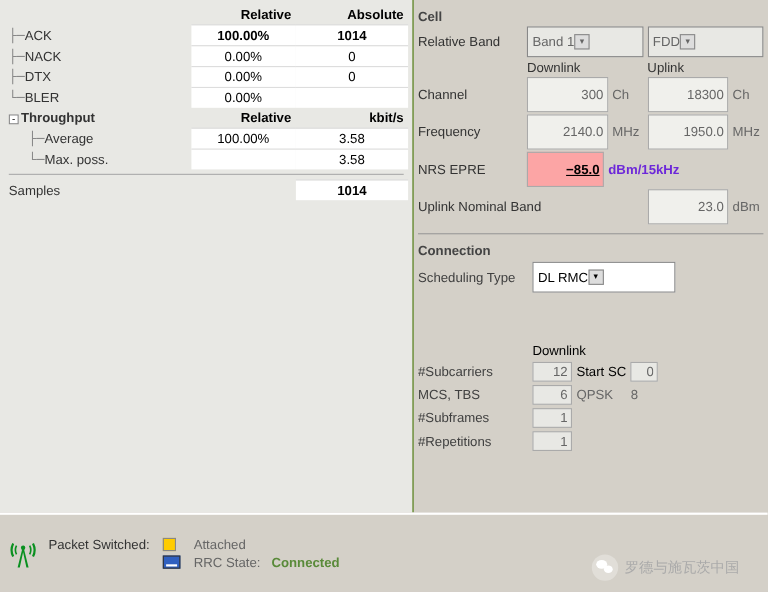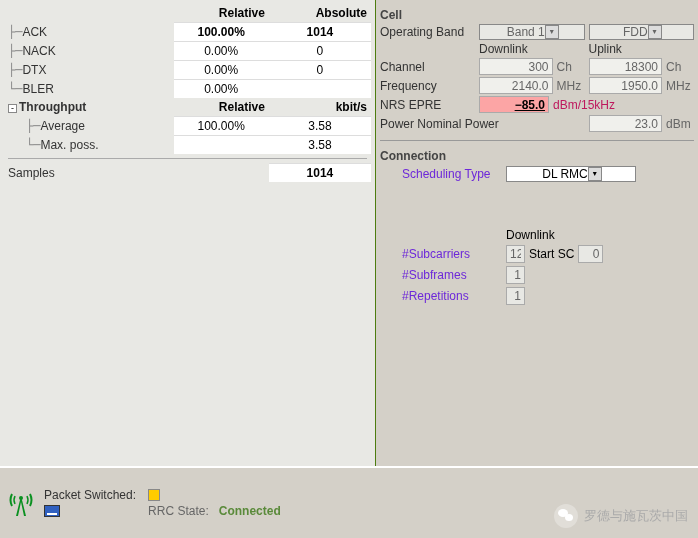--- a/index.html
+++ b/index.html
@@ -11,40 +11,40 @@
 .tree-table td { padding: 2px 4px; }
 .tree-table .header-cell { font-weight: bold; text-align: right; margin-top: 18px; }
 .tree-label { color: #333; }
 .tree-indent { display: inline-block; }
 .tree-connector { color: #888; font-family: monospace; }
 .expand-box { display: inline-block; width: 9px; height: 9px; border: 1px solid #888; background: #fff; text-align: center; line-height: 7px; font-size: 9px; margin-right: 2px; cursor: pointer; }
 .val-cell { background: #fff; text-align: center; padding-right: 6px; border-top: 1px solid #ddd; }
 .section-title { font-weight: bold; color: #444; margin: 4px 0 2px 0; }
 .cell-grid { display: grid; grid-template-columns: 95px 1fr 1fr; gap: 2px 4px; align-items: center; }
 .cell-grid .lbl { color: #333; }
-.inp { background: #f0f0ec; border: 1px solid #aaa; padding: 1px 3px; height: 17px; display: flex; align-items: center; justify-content: flex-end; color: #666; }
+.inp { background: #f0f0ec; border: 1px solid #aaa; padding: 1px 3px; height: 32px; display: flex; align-items: center; justify-content: flex-end; color: #666; }
 .inp.white { background: #fca5a5; color: #000; font-weight: bold; text-decoration: underline; }
 .inp-unit { display: flex; align-items: center; }
 .inp-unit .inp { flex: 1; }
 .inp-unit .unit { color: #666; margin-left: 4px; min-width: 28px; }
-.dropdown { background: #fff; border: 1px solid #888; height: 16px; display: flex; align-items: center; justify-content: center; padding: 0 2px 0 4px; }
+.dropdown { background: #fff; border: 1px solid #888; height: 28px; display: flex; align-items: center; justify-content: flex-start; padding: 0 2px 0 4px; }
 .dropdown .arrow { width: 14px; height: 14px; background: #ddd; border: 1px solid #888; text-align: center; line-height: 12px; font-size: 8px; }
 .dropdown.grey { background: #e8e8e4; color: #666; }
 .conn-section { margin-top: 8px; border-top: 1px solid #999; padding-top: 4px; }
 .conn-row { display: flex; align-items: center; margin: 3px 0; gap: 4px; }
-.conn-row .lbl { width: 100px; color: #6d28d9; margin-left: 22px; }
-.small-inp { width: 19px; background: #e8e8e4; border: 1px solid #aaa; text-align: right; padding: 1px 3px; height: 18px; color: #666; }
+.conn-row .lbl { width: 100px; color: #404040; }
+.small-inp { width: 36px; background: #e8e8e4; border: 1px solid #aaa; text-align: right; padding: 1px 3px; height: 18px; color: #666; }
 .status-bar { height: 72px; background: #d4d0c8; border-top: 2px solid #fff; padding: 6px; display: flex; align-items: center; gap: 8px; position: relative; }
 .tower-icon { width: 30px; height: 30px; }
 .status-text { color: #333; }
 .status-grid { display: grid; grid-template-columns: auto auto auto; gap: 2px 12px; align-items: center; }
 .yellow-dot { width: 12px; height: 12px; background: #ffcc00; border: 1px solid #888; display: inline-block; }
 .blue-icon { width: 16px; height: 12px; background: #3060c0; border: 1px solid #333; display: inline-block; position: relative; }
 .blue-icon::after { content: ''; position: absolute; bottom: 1px; left: 2px; width: 10px; height: 2px; background: #fff; }
-.wechat-area { position: absolute; right: 10px; bottom: 10px; display: flex; align-items: center; gap: 6px; color: #fff; }
+.wechat-area { position: absolute; right: 26px; bottom: 10px; display: flex; align-items: center; gap: 6px; color: #fff; }
 .wechat-icon { width: 24px; height: 24px; background: rgba(255,255,255,0.3); border-radius: 50%; position: relative; }
 .wechat-icon::before, .wechat-icon::after { content: ''; position: absolute; background: #fff; border-radius: 50%; }
 .wechat-icon::before { width: 10px; height: 8px; top: 5px; left: 4px; }
 .wechat-icon::after { width: 8px; height: 7px; top: 10px; left: 11px; }
 .wechat-text { color: #aaa; font-size: 13px; }
 hr.sep { border: none; border-top: 1px solid #aaa; margin: 2px 0; }
 </style>
 </head>
 <body>
 
@@ -102,21 +102,21 @@
         <td></td>
         <td class="val-cell" style="font-weight:bold">1014</td>
       </tr>
     </tbody>
       </table>
   </div>
 
   <div class="right-panel">
     <div class="section-title">Cell</div>
     <div class="cell-grid">
-      <span class="lbl">Operating Band</span>
+      <span class="lbl">Relative Band</span>
       <div class="dropdown grey">
         <span>Band 1</span>
           <span class="arrow">▾</span>
       </div>
       <div class="dropdown grey">
         <span>FDD</span>
           <span class="arrow">▾</span>
       </div>
 
       <span></span>
@@ -139,24 +139,24 @@
           <span class="unit">MHz</span>
         </div>
       <div class="inp-unit">
           <div class="inp">1950.0</div>
           <span class="unit">MHz</span>
         </div>
 
       <span class="lbl">NRS EPRE</span>
       <div class="inp-unit" style="grid-column: span 2">
           <div class="inp white" style="max-width:70px">−85.0</div>
-          <span class="unit" style="font-weight:normal;color:#be185d">dBm/15kHz</span>
-        </div>
-
-      <span class="lbl" style="grid-column: span 2">Power Nominal Power</span>
+          <span class="unit" style="font-weight:bold;color:#6d28d9">dBm/15kHz</span>
+        </div>
+
+      <span class="lbl" style="grid-column: span 2">Uplink Nominal Band</span>
       <div class="inp-unit">
           <div class="inp">23.0</div>
           <span class="unit">dBm</span>
         </div>
     </div>
 
     <div class="conn-section">
       <div class="section-title">Connection</div>
       <div class="conn-row">
         <span class="lbl">Scheduling Type</span>
@@ -170,20 +170,26 @@
 
       <div class="conn-row">
           <span class="lbl"></span>
           <span>Downlink</span>
         </div>
       <div class="conn-row">
         <span class="lbl">#Subcarriers</span>
         <input class="small-inp" value="12" style="">
         <span>Start SC</span>
         <input class="small-inp" style="width: 25px;" value="0">
+      </div>
+      <div class="conn-row">
+        <span class="lbl">MCS, TBS</span>
+        <input class="small-inp" value="6" style="">
+        <span style="color:#666">QPSK</span>
+        <span style="color:#666;margin-left:12px">8</span>
       </div>
       <div class="conn-row">
         <span class="lbl">#Subframes</span>
         <input class="small-inp" value="1" style="">
       </div>
       <div class="conn-row">
         <span class="lbl">#Repetitions</span>
         <input class="small-inp" value="1" style="">
       </div>
     </div>
@@ -195,20 +201,21 @@
     <path d="M15 8 L10 28 L12 28 L15 14 L18 28 L20 28 Z" fill="#0a9020"></path>
     <path d="M6 6 Q3 12 6 18" stroke="#0a9020" stroke-width="2" fill="none"></path>
     <path d="M24 6 Q27 12 24 18" stroke="#0a9020" stroke-width="2" fill="none"></path>
     <path d="M9 8 Q7 12 9 16" stroke="#0a9020" stroke-width="1.5" fill="none"></path>
     <path d="M21 8 Q23 12 21 16" stroke="#0a9020" stroke-width="1.5" fill="none"></path>
     <circle cx="15" cy="10" r="2" fill="#0a9020"></circle>
   </svg>
   <div class="status-grid">
     <span class="status-text">Packet Switched:</span>
     <span class="yellow-dot"></span>
+    <span style="color:#666">Attached</span>
     <span></span>
     <span class="blue-icon"></span>
     <span style="color:#666"><span>RRC State:</span>&nbsp;&nbsp;&nbsp;<span style="color:#5a8a3a;font-weight:bold">Connected</span></span>
   </div>
   <div class="wechat-area">
     <span class="wechat-icon"></span>
     <span class="wechat-text">罗德与施瓦茨中国</span>
   </div>
 </div>
 

